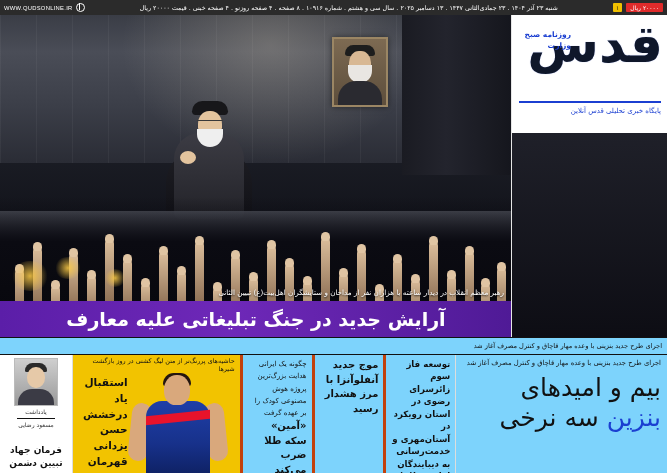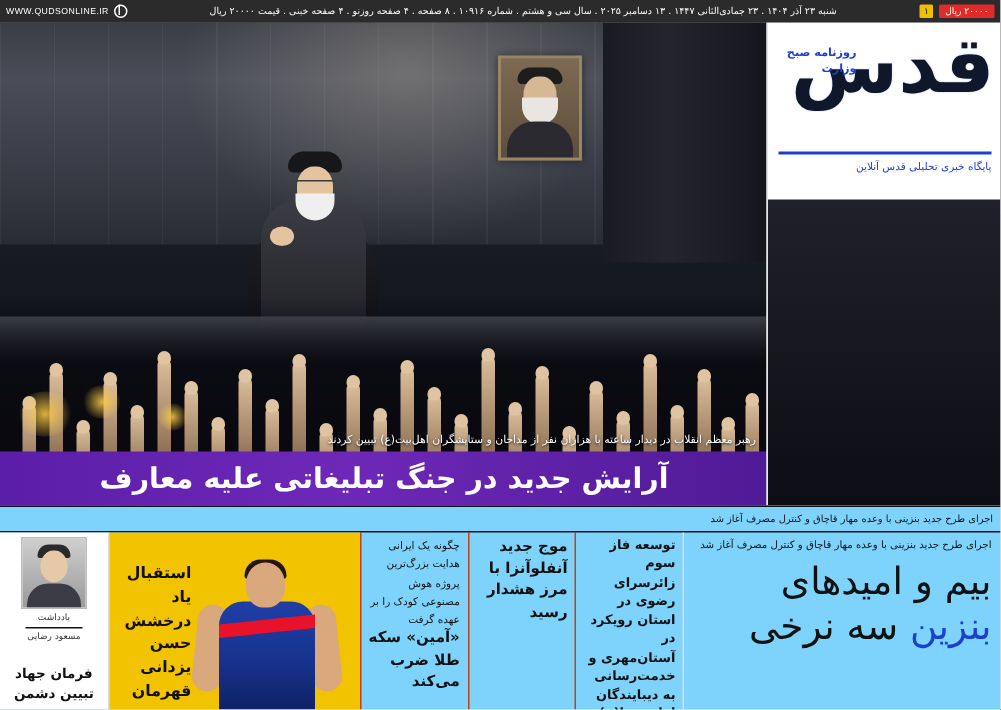--- a/index.html
+++ b/index.html
@@ -439,21 +439,21 @@
   .lead-title .blue {
     color: #1b3fd1;
   }
 
   .col {
     width: 72px;
     padding: 3px 5px 0 5px;
     box-sizing: border-box;
     direction: rtl;
     text-align: right;
-    border-left: 1px solid #c2410c;
+    border-left: 3px solid #c2410c;
     font-size: 7px;
     color: #111;
     line-height: 1.75;
   }
   .col-title {
     font-size: 8.6px;
     font-weight: bold;
     line-height: 1.45;
     color: #111;
   }
@@ -691,21 +691,21 @@
         <div class="head" style="right:420px;"></div>
         <div class="head" style="right:458px;"></div>
         <div class="head" style="right:492px;"></div>
 
         <div class="light" style="left:10px;  bottom:46px; width:40px; height:30px;"></div>
         <div class="light" style="left:54px;  bottom:58px; width:28px; height:22px;"></div>
         <div class="light" style="left:104px; bottom:50px; width:22px; height:18px;"></div>
       </div>
 
       <div class="photo-caption">رهبر معظم انقلاب در دیدار ساعته با هزاران نفر
-از مداحان و ستایشگران اهل‌بیت(ع) تبیین کردند</div>
+از مداحان و ستایشگران اهل‌بیت(ع) تبیین الثانی</div>
 
       <div class="headline-bar">
         <span class="hl-text">آرایش جدید در جنگ تبلیغاتی علیه معارف</span>
       </div>
     </div>
 
     <div class="masthead">
       <div class="mh-top">
         <div class="mh-logo">قدس</div>
         <div class="mh-sub">روزنامه
@@ -740,20 +740,21 @@
       <div class="col">
         <div class="col-title big">موج جدید آنفلوآنزا با مرز هشدار رسید</div>
       </div>
 
       <div class="col">
         <div>چگونه یک ایرانی هدایت بزرگ‌ترین پروژه هوش مصنوعی کودک را بر عهده گرفت</div>
         <div class="col-title big">«آمین» سکه طلا ضرب می‌کند</div>
       </div>
 
       <div class="feature">
+        <div class="feature-top">حاشیه‌های پررنگ‌تر از متن لیگ کشتی در روز بازگشت شیرها</div>
         <div class="feature-text">استقبال یاد درخشش حسن یزدانی قهرمان نشد</div>
         <div class="athlete">
           <div class="a-arm-l"></div>
           <div class="a-arm-r"></div>
           <div class="a-torso"></div>
           <div class="a-stripe"></div>
           <div class="a-hair"></div>
           <div class="a-head"></div>
         </div>
       </div>

